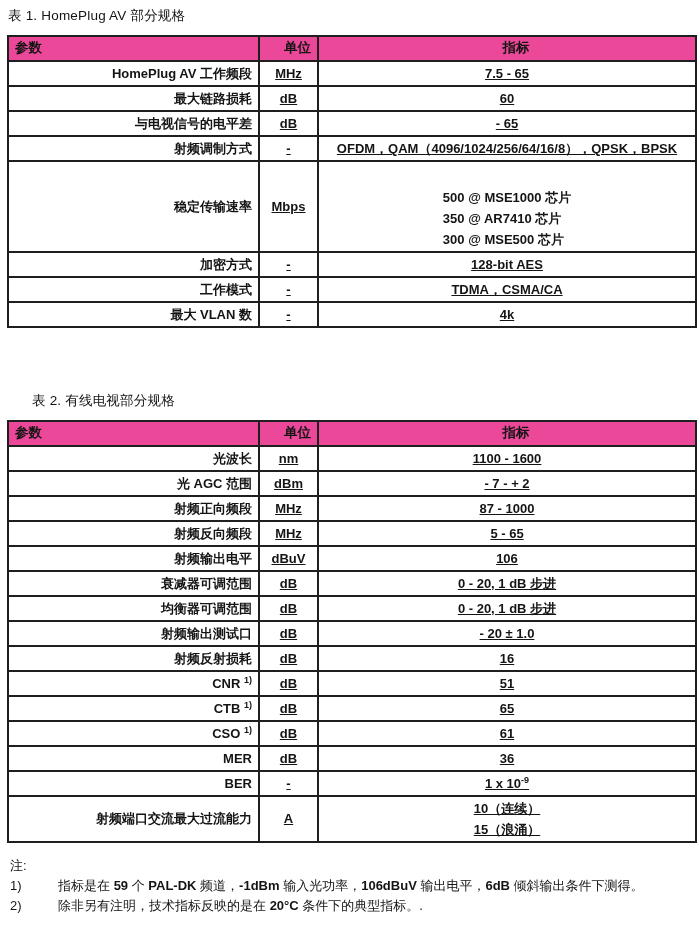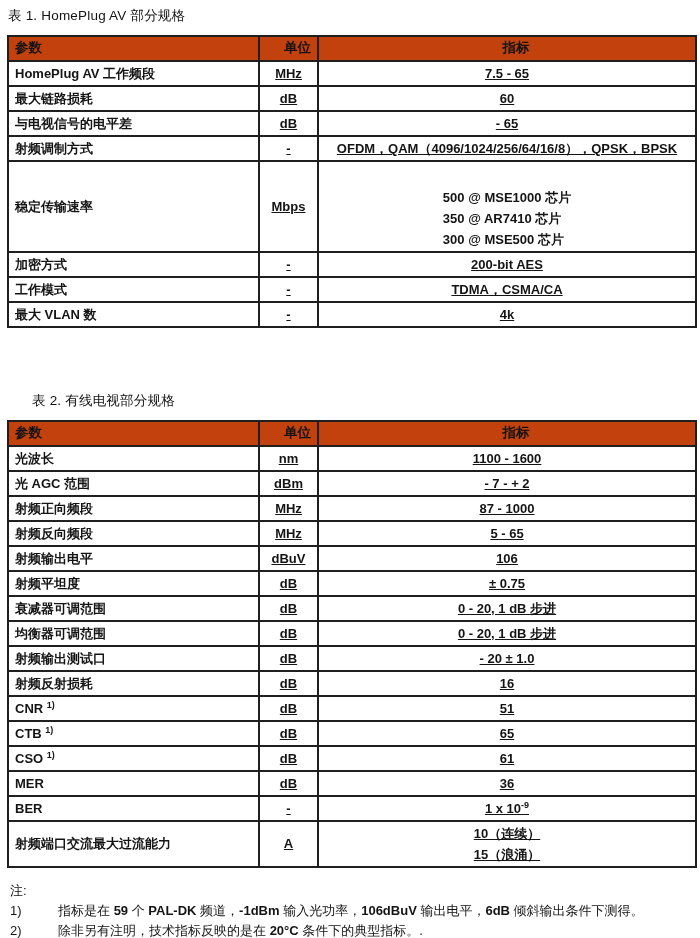--- a/index.html
+++ b/index.html
@@ -32,26 +32,26 @@
 
   .spec th,.spec td{
     border:2px solid #1f1f1f;
     padding:1px 6px;
     height:21px;
     vertical-align:middle;
     line-height:1.35;
     overflow:hidden;
   }
   .spec thead th{
-    background:#c2410c;
+    background:#ec4899;
     font-size:13.5px;
   }
   .spec th.h-param{text-align:left;}
   .spec th.h-unit,.spec th.h-value{text-align:center;padding-left:24px;}
-  .spec td.param{text-align:left;}
+  .spec td.param{text-align:right;}
   .spec td.unit,.spec td.value{text-align:center;text-decoration:underline;}
 
   .cell-lines{line-height:21px;}
   .cell-lines.left{display:inline-block;text-align:left;margin-top:24px;}
 
   sup{font-size:9px;line-height:0;}
 
   .notes{margin-top:13px;font-size:13px;line-height:20px;}
   .notes .label{margin-left:3px;}
   .note-item{display:flex;margin-left:3px;}
@@ -101,21 +101,21 @@
           <td class="value">OFDM，QAM（4096/1024/256/64/16/8），QPSK，BPSK</td>
         </tr>
         <tr>
           <td class="param">稳定传输速率</td>
           <td class="unit">Mbps</td>
           <td class="value"><div class="cell-lines left"><div>500 @ MSE1000 芯片</div><div>350 @ AR7410 芯片</div><div>300 @ MSE500 芯片</div></div></td>
         </tr>
         <tr>
           <td class="param">加密方式</td>
           <td class="unit">-</td>
-          <td class="value">200-bit AES</td>
+          <td class="value">128-bit AES</td>
         </tr>
         <tr>
           <td class="param">工作模式</td>
           <td class="unit">-</td>
           <td class="value">TDMA，CSMA/CA</td>
         </tr>
         <tr>
           <td class="param">最大 VLAN 数</td>
           <td class="unit">-</td>
           <td class="value">4k</td>
@@ -156,25 +156,20 @@
         </tr>
         <tr>
           <td class="param">射频反向频段</td>
           <td class="unit">MHz</td>
           <td class="value">5 - 65</td>
         </tr>
         <tr>
           <td class="param">射频输出电平</td>
           <td class="unit">dBuV</td>
           <td class="value">106</td>
-        </tr>
-        <tr>
-          <td class="param">射频平坦度</td>
-          <td class="unit">dB</td>
-          <td class="value">± 0.75</td>
         </tr>
         <tr>
           <td class="param">衰减器可调范围</td>
           <td class="unit">dB</td>
           <td class="value">0  -  20, 1 dB 步进</td>
         </tr>
         <tr>
           <td class="param">均衡器可调范围</td>
           <td class="unit">dB</td>
           <td class="value">0  -  20, 1 dB 步进</td>

